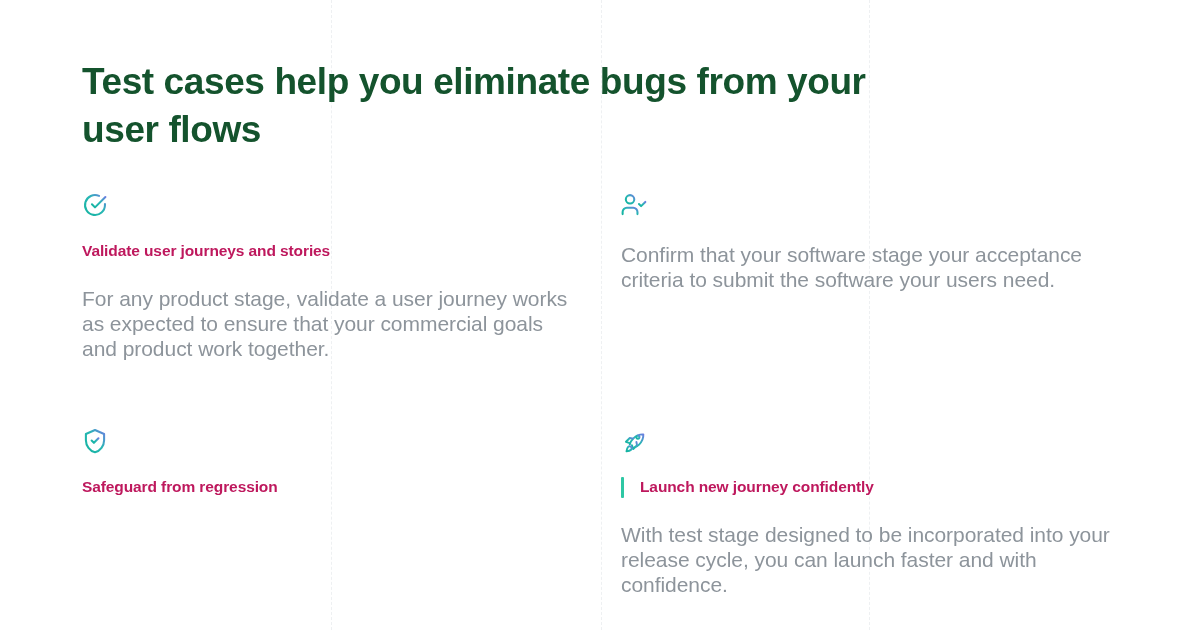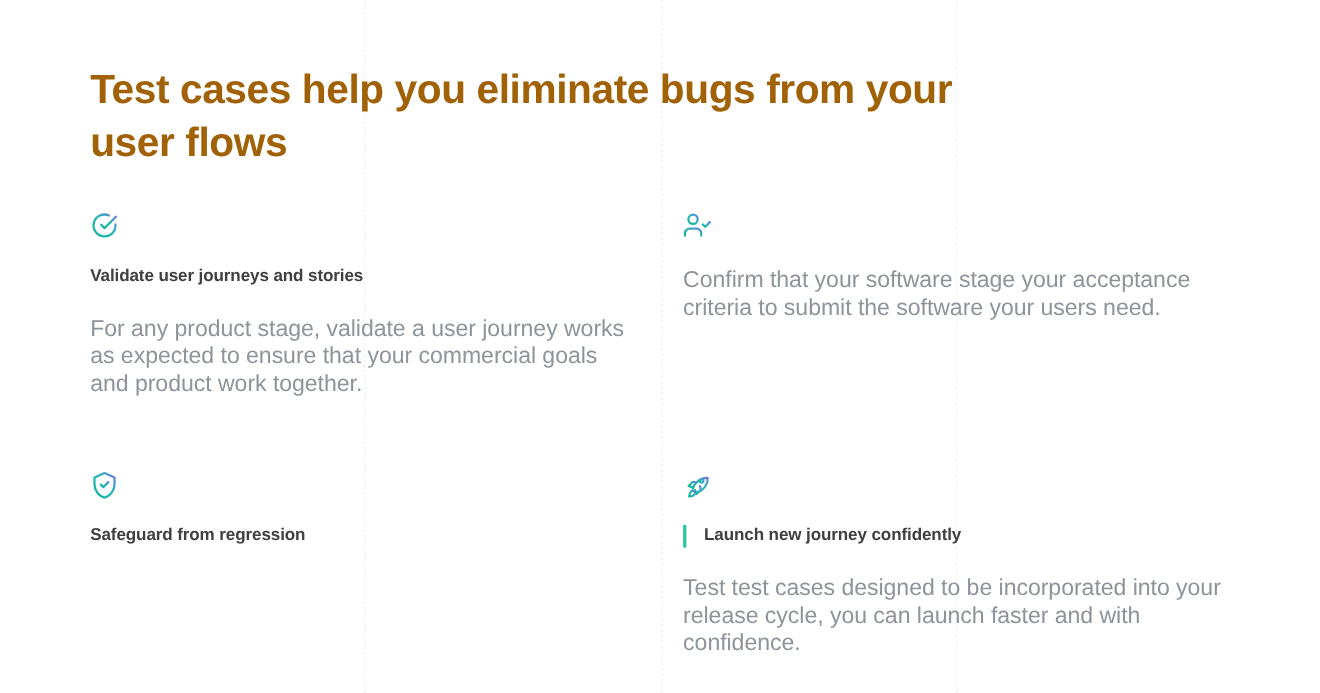--- a/index.html
+++ b/index.html
@@ -43,21 +43,21 @@
     height: 630px;
   }
 
   .heading {
     margin: 0;
     padding-top: 58px;
     font-size: 37px;
     line-height: 48px;
     font-weight: 700;
     letter-spacing: -0.4px;
-    color: #a16207;
+    color: #14532d;
     max-width: 790px;
     font-family: "Liberation Sans", sans-serif;
   }
 
   
   .grid {
     display: grid;
     grid-template-columns: 519px 519px;
     column-gap: 0;
     row-gap: 0;
@@ -97,21 +97,21 @@
     height: 21px;
     background: #2ec7a4;
     border-radius: 1px;
     margin-right: 16px;
     flex: 0 0 auto;
   }
   .feature-title {
     font-size: 15.5px;
     line-height: 22px;
     font-weight: 700;
-    color: #404040;
+    color: #be185d;
     letter-spacing: -0.1px;
   }
 
   .feature-body {
     margin-top: 24px;
     font-size: 21px;
     line-height: 25px;
     color: #8d949b;
     font-weight: 400;
     max-width: 500px;
@@ -198,18 +198,18 @@
             <path d="M11.2 9.8 8.1 9.2 4.6 12.7l3.5 1.2"></path>
             <path d="M14.2 12.8l.6 3.1-3.5 3.5-1.2-3.5"></path>
             <circle cx="15.6" cy="8.4" r="1.45"></circle>
             <path d="M6.6 17.4c-1.2 1.2-1.5 4.2-1.5 4.2s3-.3 4.2-1.5c.7-.7.7-1.9 0-2.7-.8-.7-2-.7-2.7 0z"></path>
           </svg>
         </span>
         <div class="feature-title-row">
           <span class="accent-bar"></span>
           <span class="feature-title">Launch new journey confidently</span>
         </div>
-        <p class="feature-body">Test test cases designed to be incorporated into your release cycle, you can launch faster and with confidence.</p>
+        <p class="feature-body">With test stage designed to be incorporated into your release cycle, you can launch faster and with confidence.</p>
       </div>
     </div>
 
   </div>
 </div>
 
 </body></html>

